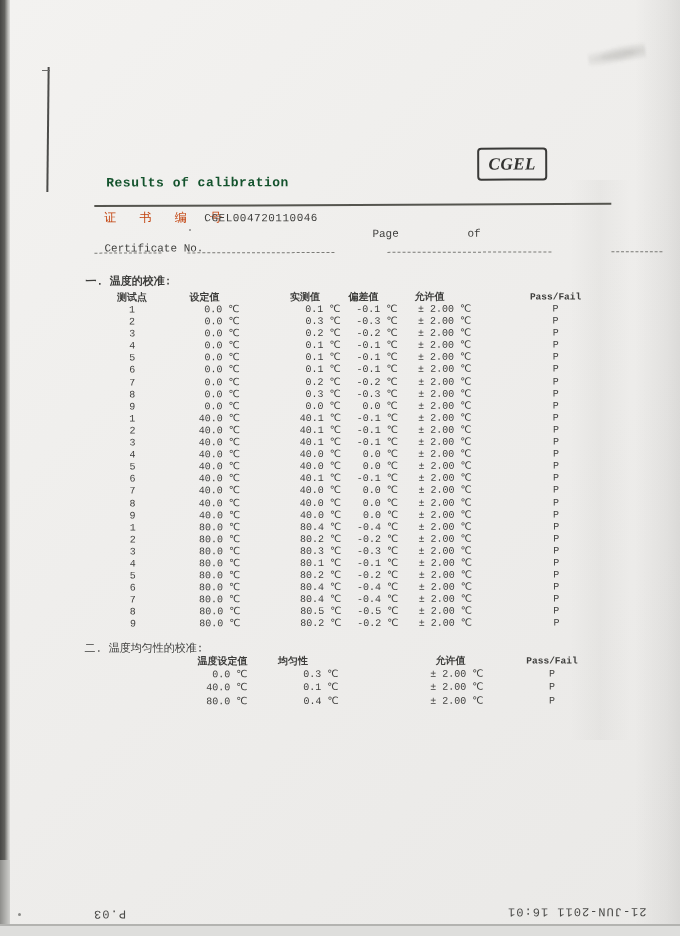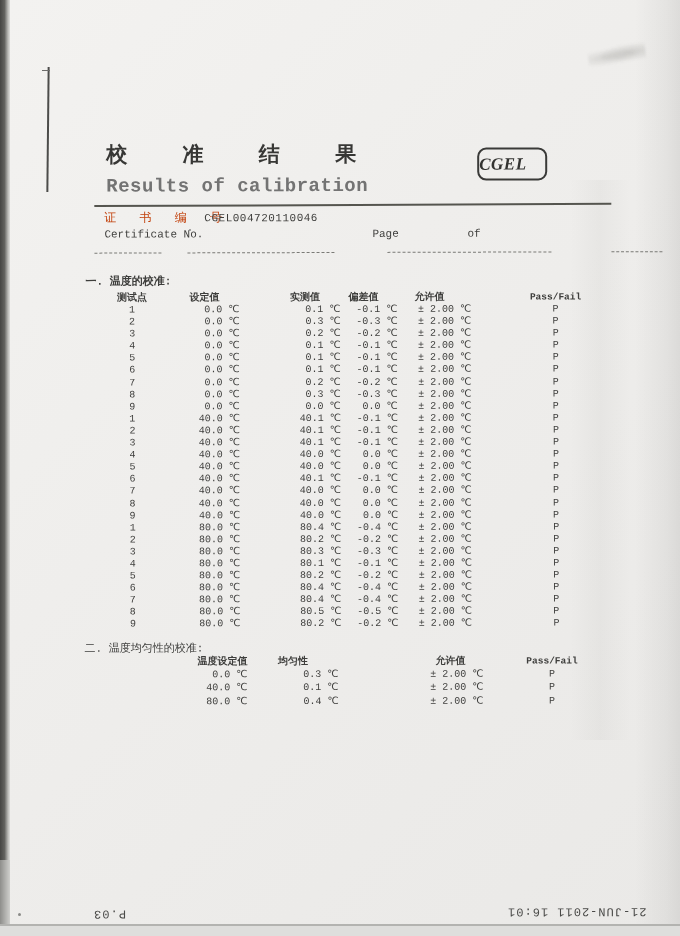--- a/index.html
+++ b/index.html
@@ -50,26 +50,26 @@
 
   .content{position:absolute;left:0;top:0;width:680px;height:936px;transform:rotate(-0.15deg);}
 
   .title-cn{
     position:absolute;left:107px;top:140px;
     font-size:21px;font-weight:bold;letter-spacing:24px;color:#373735;
     font-family:"DejaVu Sans","Liberation Sans",sans-serif;white-space:nowrap;
   }
   .title-en{
     position:absolute;left:107px;top:175px;
-    font-size:19px;font-weight:600;letter-spacing:0.5px;color:#737373;white-space:nowrap;text-align:right;
+    font-size:13px;font-weight:600;letter-spacing:0.5px;color:#14532d;white-space:nowrap;text-align:right;
   }
   .logo-box{
     position:absolute;left:478px;top:148px;width:66px;height:29px;
-    border:2px solid #3a3a38;border-radius:9px;
-    display:flex;align-items:center;
+    border:2px solid #3a3a38;border-radius:4px;
+    display:flex;align-items:center;justify-content:center;
     background:transparent;
   }
   .logo-text{
     font-family:"Liberation Serif","DejaVu Serif",serif;
     font-style:italic;font-weight:bold;font-size:17px;color:#333331;letter-spacing:0.5px;
   }
   .rule-solid{
     position:absolute;left:95px;top:204px;width:517px;height:2px;background:#55554f;
     transform:rotate(-0.1deg);
   }
@@ -77,21 +77,21 @@
   .dash1{left:95px;width:67px;}
   .dash2{left:188px;width:147px;}
   .dash3{left:388px;width:164px;}
   .dash4{left:612px;width:51px;}
 
   .cert-label-cn{
     position:absolute;left:105px;top:209px;font-size:12px;letter-spacing:8px;
     color:#c2410c;white-space:nowrap;
   }
   .cert-no{position:absolute;left:205px;top:212px;font-size:11px;letter-spacing:0.5px;white-space:nowrap;}
-  .cert-label-en{position:absolute;left:105px;top:228px;font-size:11px;white-space:nowrap;}
+  .cert-label-en{position:absolute;left:105px;top:242px;font-size:11px;white-space:nowrap;}
   .page-row-cn{
     position:absolute;left:383px;top:210px;font-size:12px;word-spacing:15px;letter-spacing:1px;
     white-space:nowrap;color:#3c3c3a;
   }
   .page-en{position:absolute;left:373px;top:228px;font-size:11px;}
   .of-en{position:absolute;left:468px;top:228px;font-size:11px;font-family:Liberation Mono, monospace;}
 
   .sec1-title{position:absolute;left:86px;top:273px;font-size:11px;font-weight:600;white-space:nowrap;}
   .sec2-title{position:absolute;left:84px;top:640px;font-size:11px;font-weight:400;white-space:nowrap;text-align:right;}
 
@@ -141,21 +141,20 @@
 <div class="edge-left-low"></div>
 <div class="edge-bottom"></div>
 <div class="scan-line-artifact"></div>
 <div class="scan-line-tick"></div>
 <div class="smudge"></div>
 <div class="speck" style="left:18px;top:913px;"></div>
 <div class="speck" style="left:189px;top:229px;width:2px;height:2px;"></div>
 
 <div class="content">
 
-  <div class="title-cn">校 准 结 果</div>
   <div class="title-en">Results of calibration</div>
 
   <div class="logo-box">
     <span class="logo-text">CGEL</span>
   </div>
 
   <div class="rule-solid"></div>
 
   <div class="cert-label-cn">证 书 编 号</div>
   <div class="cert-no">CGEL004720110046</div>

